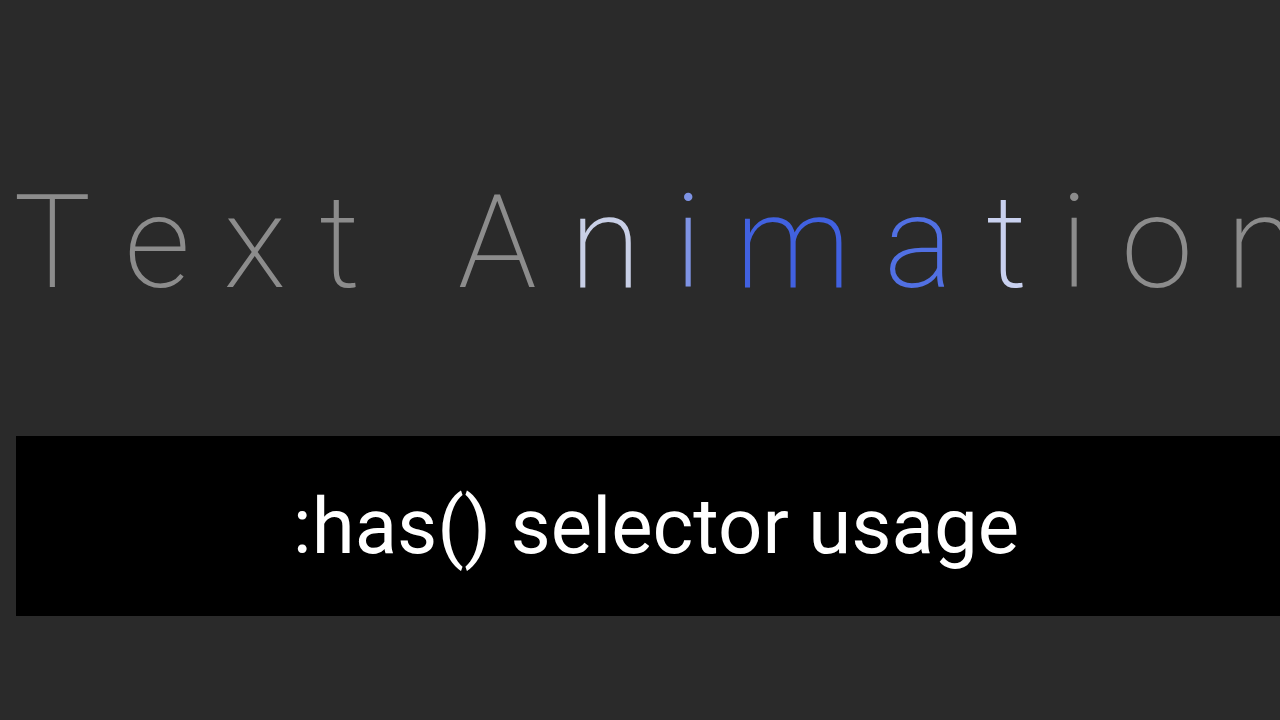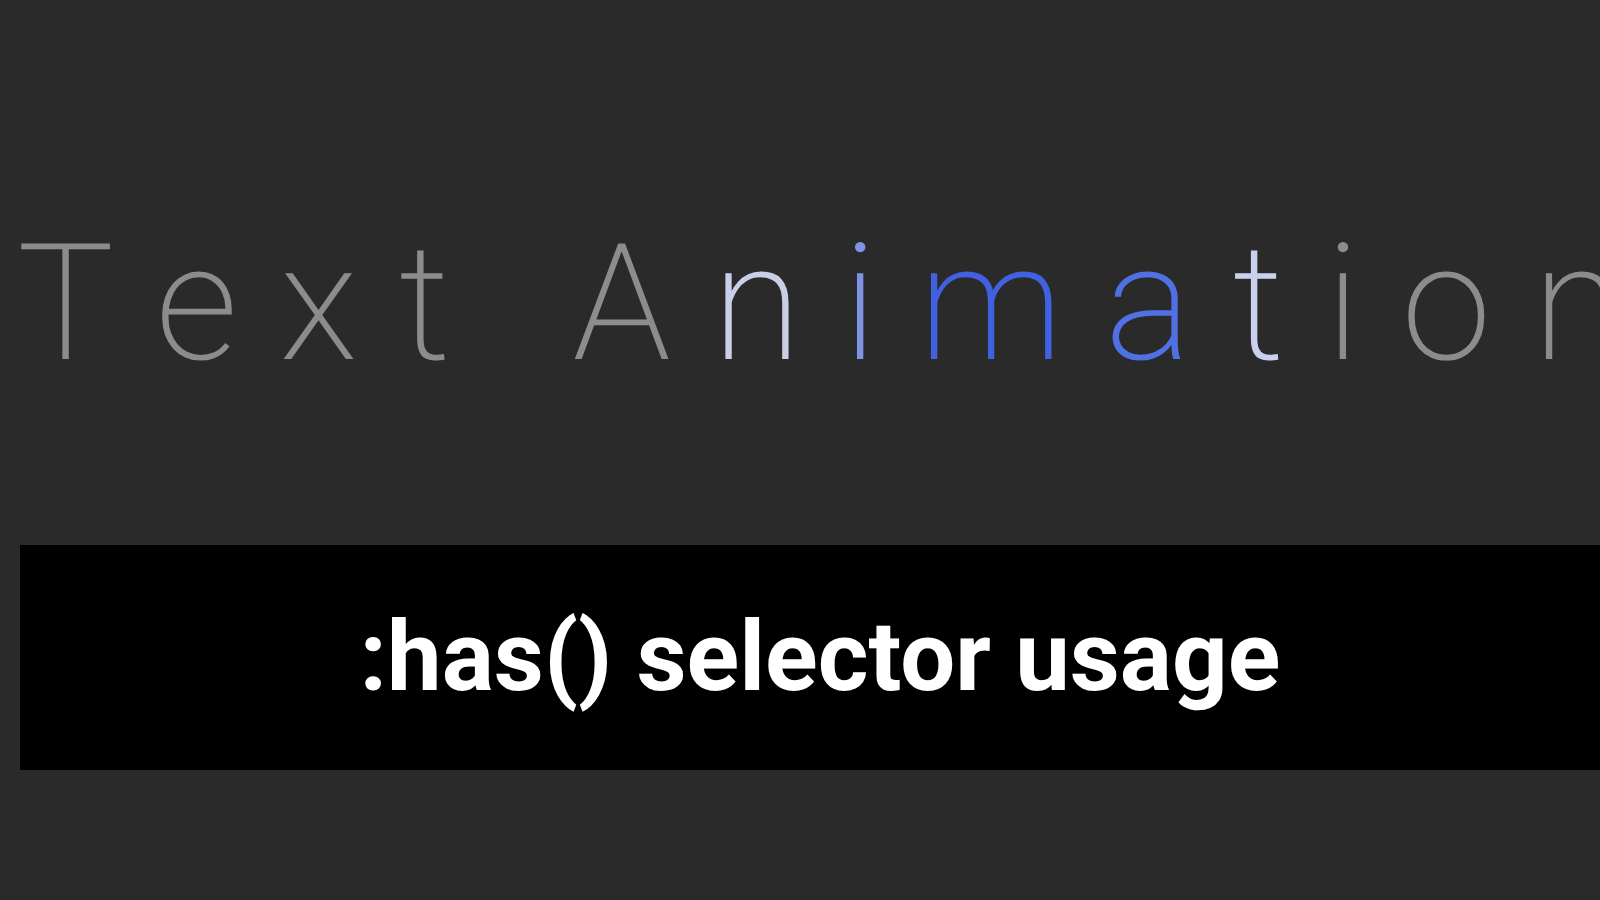--- a/index.html
+++ b/index.html
@@ -38,21 +38,21 @@
     top: 420px;
     height: 180px;
     background: #000000;
     display: flex;
     align-items: center;
     justify-content: center;
   }
   .banner-text {
     color: #ffffff;
     font-size: 78px;
-    font-weight: 700;
+    font-weight: 400;
     letter-spacing: 0px;
   }
 </style>
 </head>
 <body>
 
 <div class="hero">
   <div class="animated-text" id="animated-text"><span style="color: rgb(140, 140, 140);">T</span><span style="color: rgb(140, 140, 140);">e</span><span style="color: rgb(140, 140, 140);">x</span><span style="color: rgb(140, 140, 140);">t</span><span style="color: rgb(140, 140, 140);"> </span><span style="color: rgb(140, 140, 140);">A</span><span style="color: rgb(200, 207, 230);">n</span><span style="color: rgb(126, 147, 228);">i</span><span style="color: rgb(65, 97, 224);">m</span><span style="color: rgb(81, 112, 227);">a</span><span style="color: rgb(201, 209, 239);">t</span><span style="color: rgb(140, 140, 140);">i</span><span style="color: rgb(140, 140, 140);">o</span><span style="color: rgb(140, 140, 140);">n</span></div>
 </div>
 

